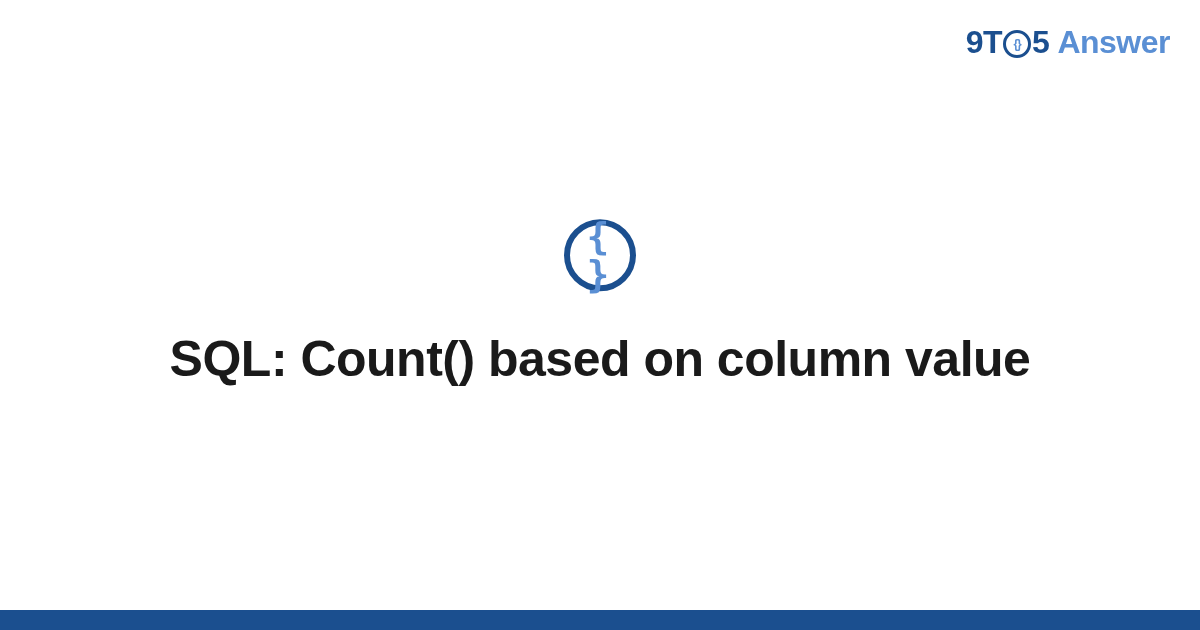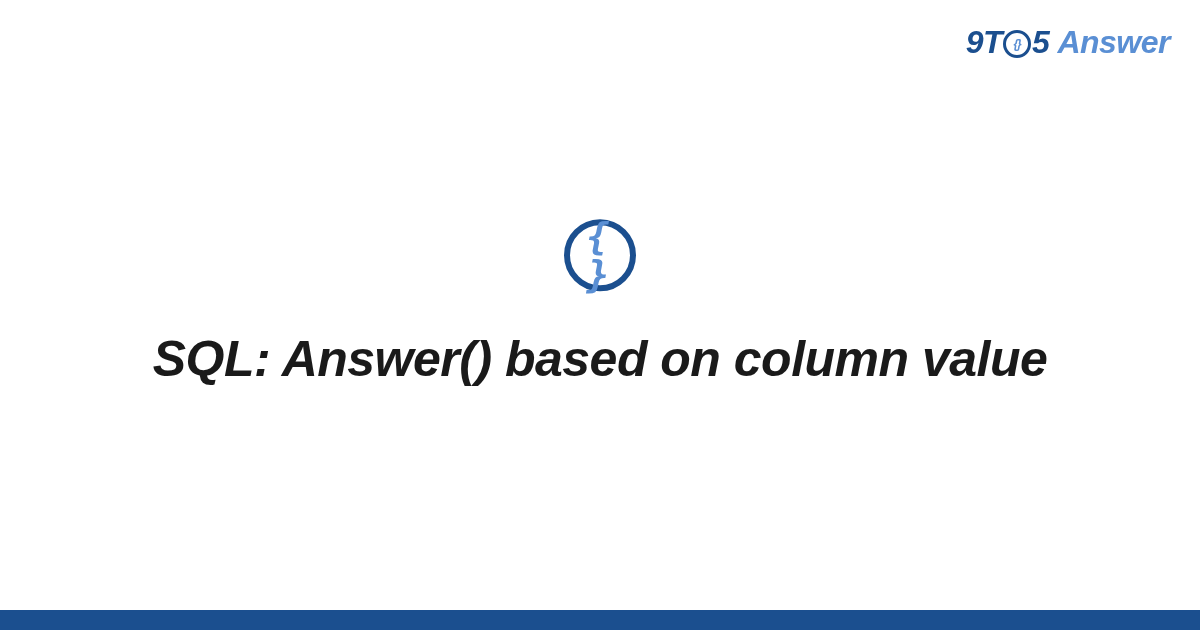--- a/index.html
+++ b/index.html
@@ -1,19 +1,18 @@
 <!DOCTYPE html>
 <html><head>
   <meta charset="utf-8">
   <style>
     * {
       margin: 0;
       padding: 0;
       box-sizing: border-box;
-      font-style: italic;
     }
     body {
       width: 1200px;
       height: 630px;
       background: #ffffff;
       font-family: -apple-system, BlinkMacSystemFont, "Segoe UI", Helvetica, Arial, sans-serif;
       position: relative;
       overflow: hidden;
     }
     .logo {
@@ -110,16 +109,16 @@
     <span class="logo-circle-inner">{}</span>
   </span>
   <span class="logo-5">5</span>
   <span class="logo-answer">Answer</span>
 </div>
 
 <div class="center-content">
   <div class="code-icon">
     <span class="code-icon-braces">{ }</span>
   </div>
-  <h1 class="title">SQL: Answer() based on column value</h1>
+  <h1 class="title">SQL: Count() based on column value</h1>
 </div>
 
 <div class="footer-bar"></div>
 
 </body></html>

